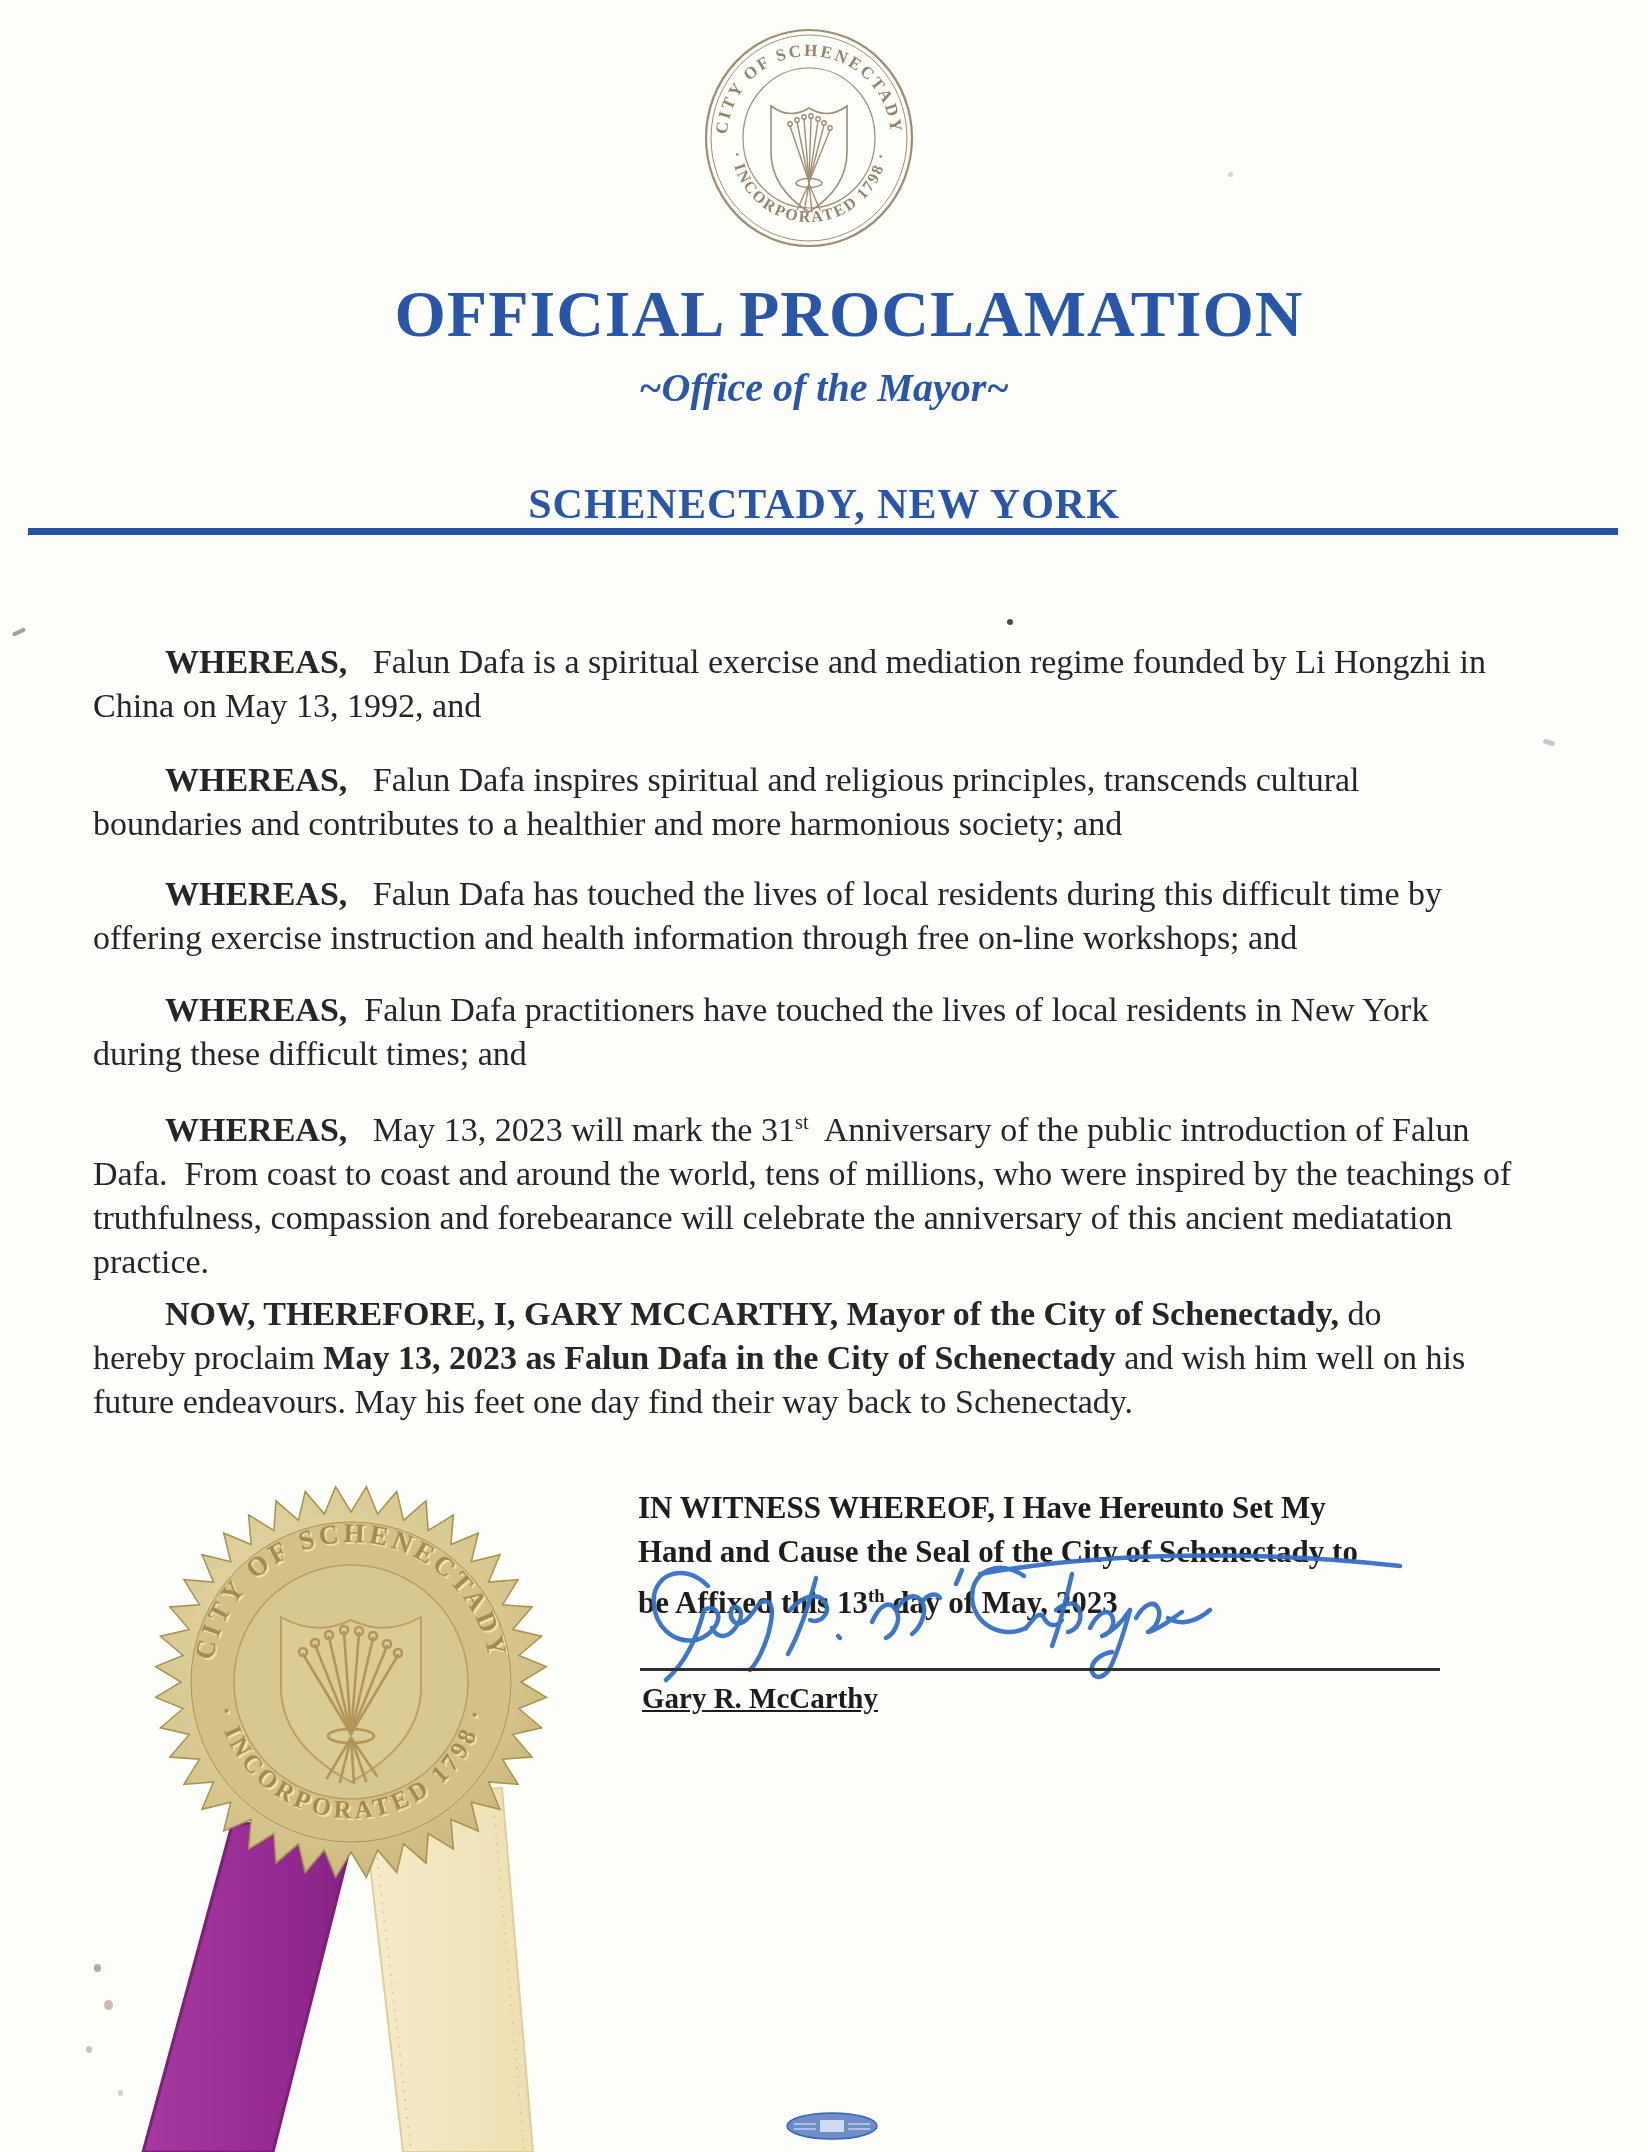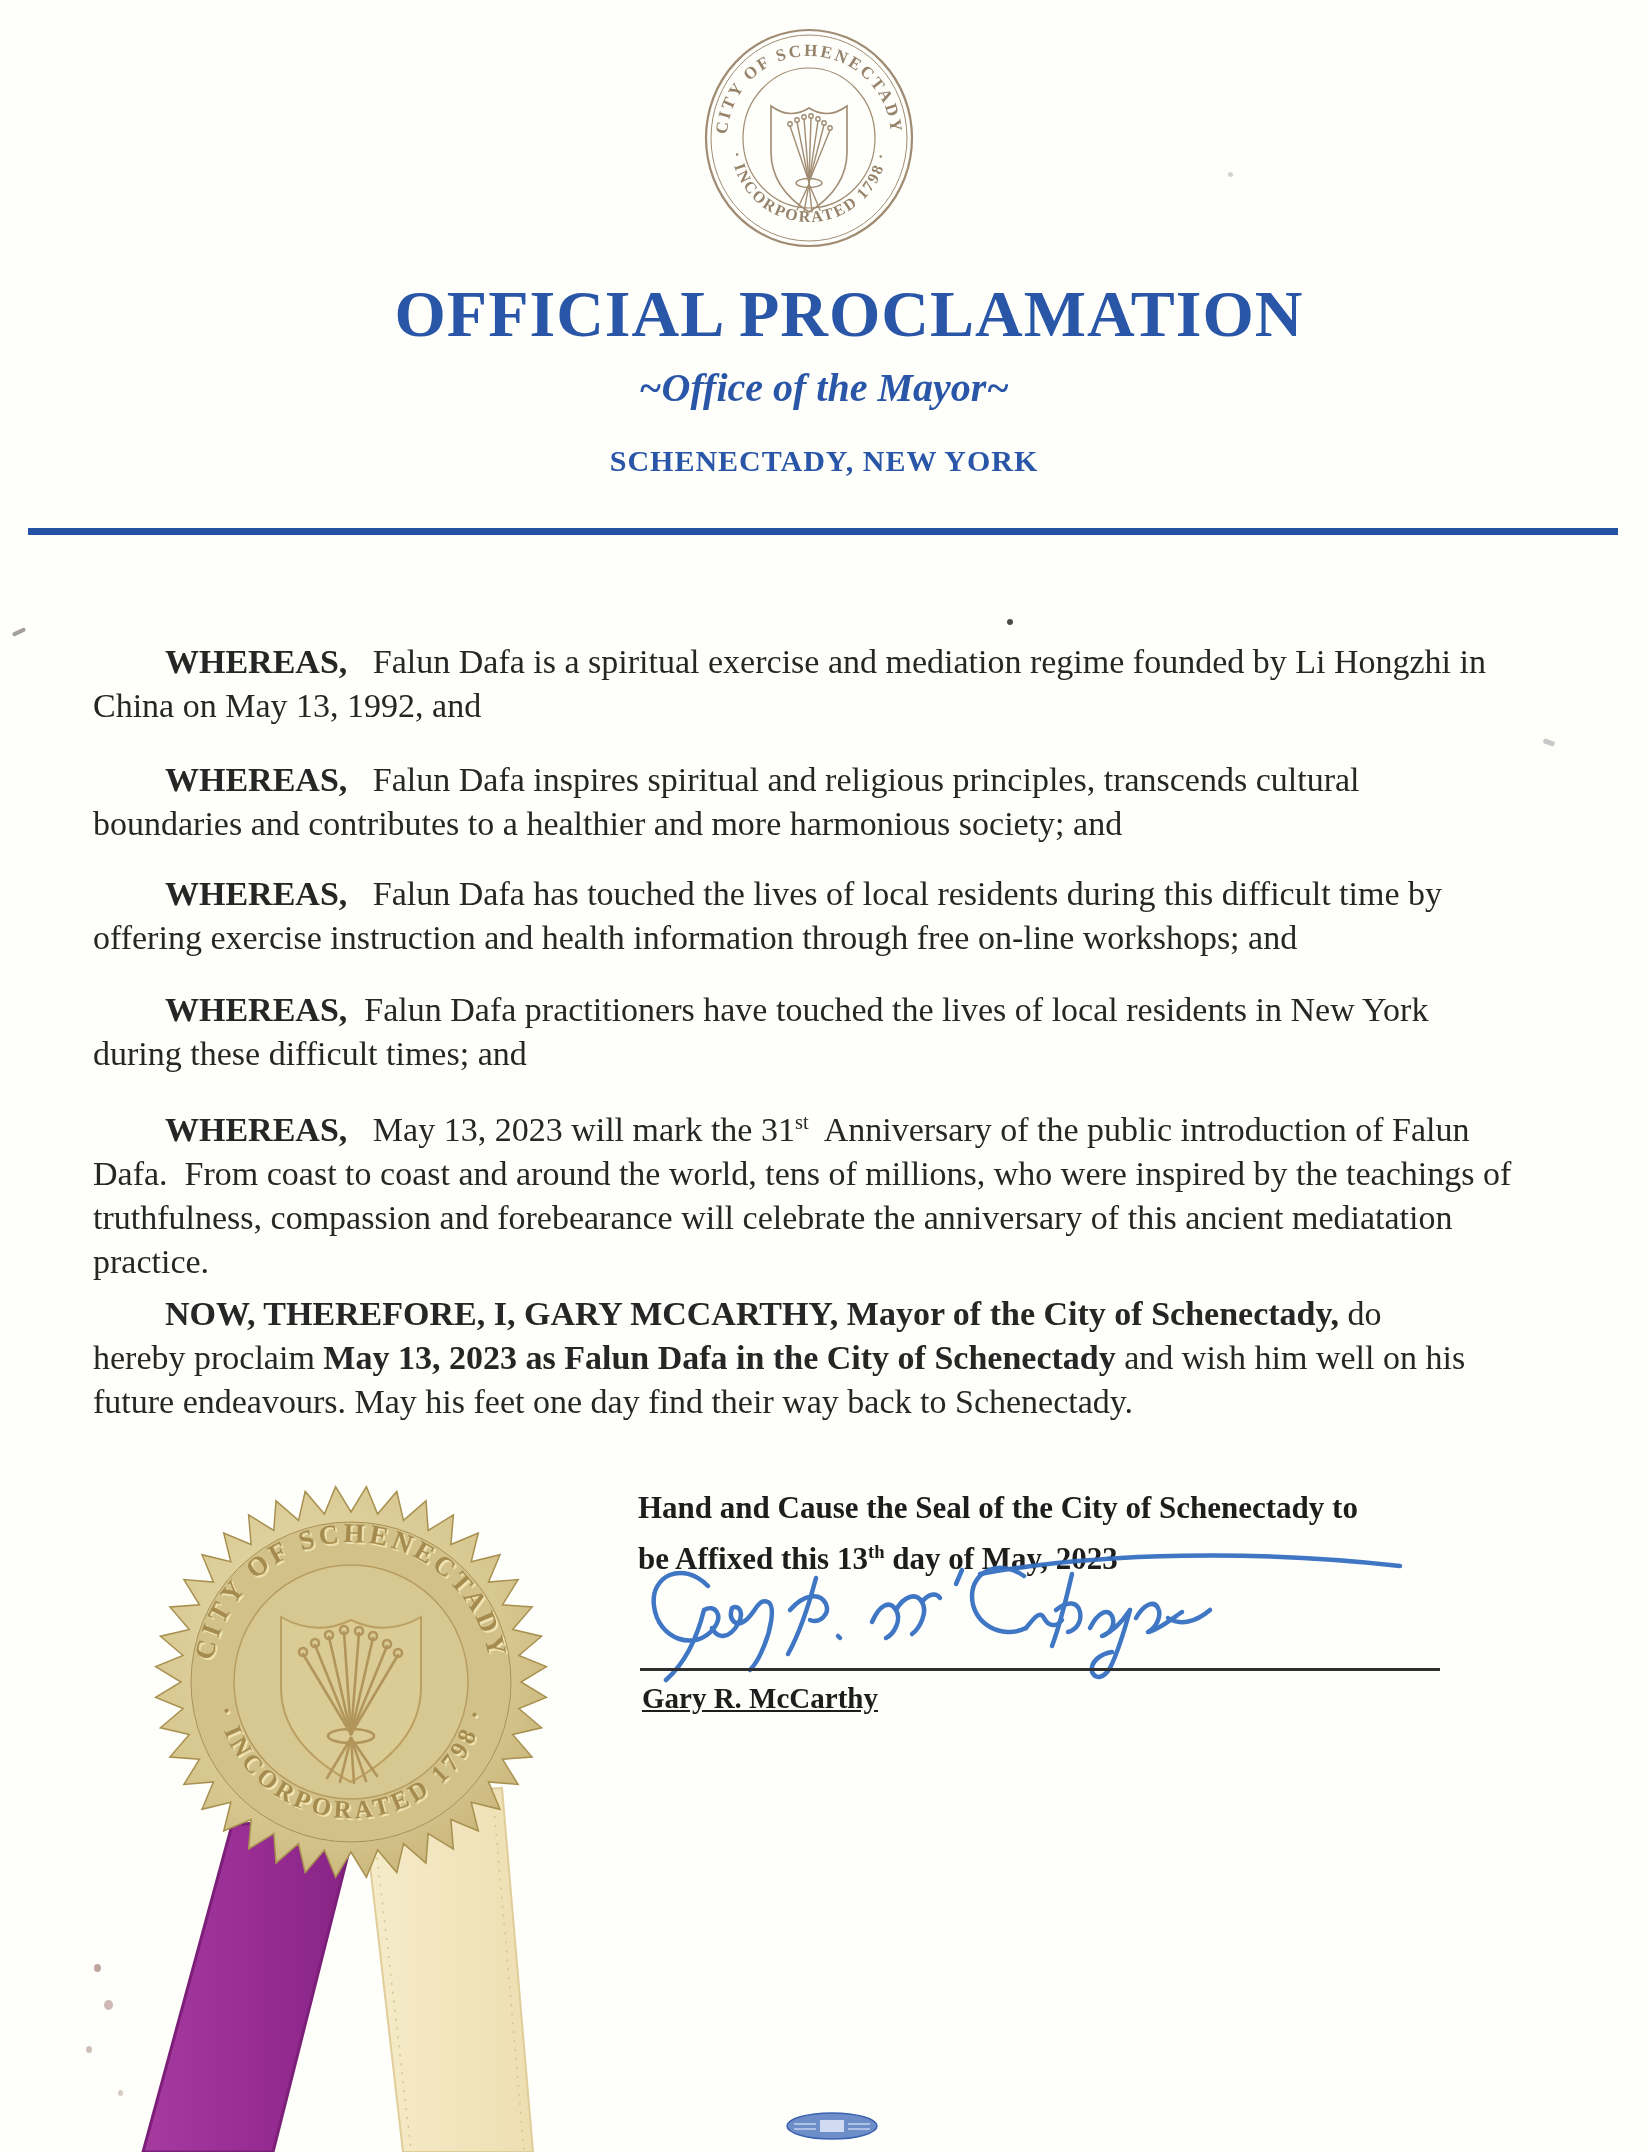--- a/index.html
+++ b/index.html
@@ -5,21 +5,21 @@
   html,body{margin:0;padding:0;background:#9a9a9a;}
   .page{
     position:relative;width:1648px;height:2152px;margin:0 auto;
     background:#fefefb;overflow:hidden;
     font-family:"Liberation Serif","DejaVu Serif",serif;color:#232323;
   }
   
   .hdr{position:absolute;left:0;width:100%;text-align:center;color:#2a56a8;}
   .hdr-title{top:276px;font-size:66px;font-weight:bold;letter-spacing:1px;margin-left:25px;}
   .hdr-sub{top:364px;font-size:40px;font-style:italic;font-weight:bold;}
-  .hdr-city{top:444px;font-size:30px;font-weight:bold;letter-spacing:1px;}
+  .hdr-city{top:480px;font-size:42px;font-weight:bold;letter-spacing:1px;}
   .rule{position:absolute;top:528px;left:28px;width:1590px;height:7px;background:#2452a4;}
   
   .para{position:absolute;left:93px;font-size:34px;line-height:44px;color:#262626;}
   .tline{white-space:pre;}
   .para .tline:first-child{text-indent:72px;}
   .b{font-weight:bold;}
   sup{font-size:0.6em;text-align:center;}
   
   .witness{position:absolute;left:638px;top:1486px;font-size:31px;line-height:44px;font-weight:bold;color:#1d1d1d;}
   .sig-svg{position:absolute;left:620px;top:1548px;}
@@ -115,20 +115,21 @@
       <div class="tline"><span>truthfulness, compassion and forebearance will celebrate the anniversary of this ancient mediatation</span></div>
       <div class="tline"><span>practice.</span></div>
     </div>
   <div class="para" style="top:1292px">
       <div class="tline"><span class="b">NOW, THEREFORE, I, GARY MCCARTHY, Mayor of the City of Schenectady,</span><span> do</span></div>
       <div class="tline"><span>hereby proclaim </span><span class="b">May 13, 2023 as Falun Dafa in the City of Schenectady</span><span> and wish him well on his</span></div>
       <div class="tline"><span>future endeavours. May his feet one day find their way back to Schenectady.</span></div>
     </div>
 
   <div class="witness">
+      <div class="tline"><span class="b">IN WITNESS WHEREOF, I Have Hereunto Set My</span></div>
       <div class="tline"><span class="b">Hand and Cause the Seal of the City of Schenectady to</span></div>
       <div class="tline"><span class="b">be Affixed this 13</span><sup class="b">th</sup><span class="b"> day of May, 2023</span></div>
     </div>
 
   <svg class="ribbons" width="620" height="380" viewBox="0 0 620 380">
     <defs>
       <linearGradient id="purGrad" x1="0" y1="0" x2="1" y2="0">
         <stop offset="0" stop-color="#a53a9f"></stop>
           <stop offset="0.5" stop-color="#982d94"></stop>
           <stop offset="1" stop-color="#862384"></stop>

